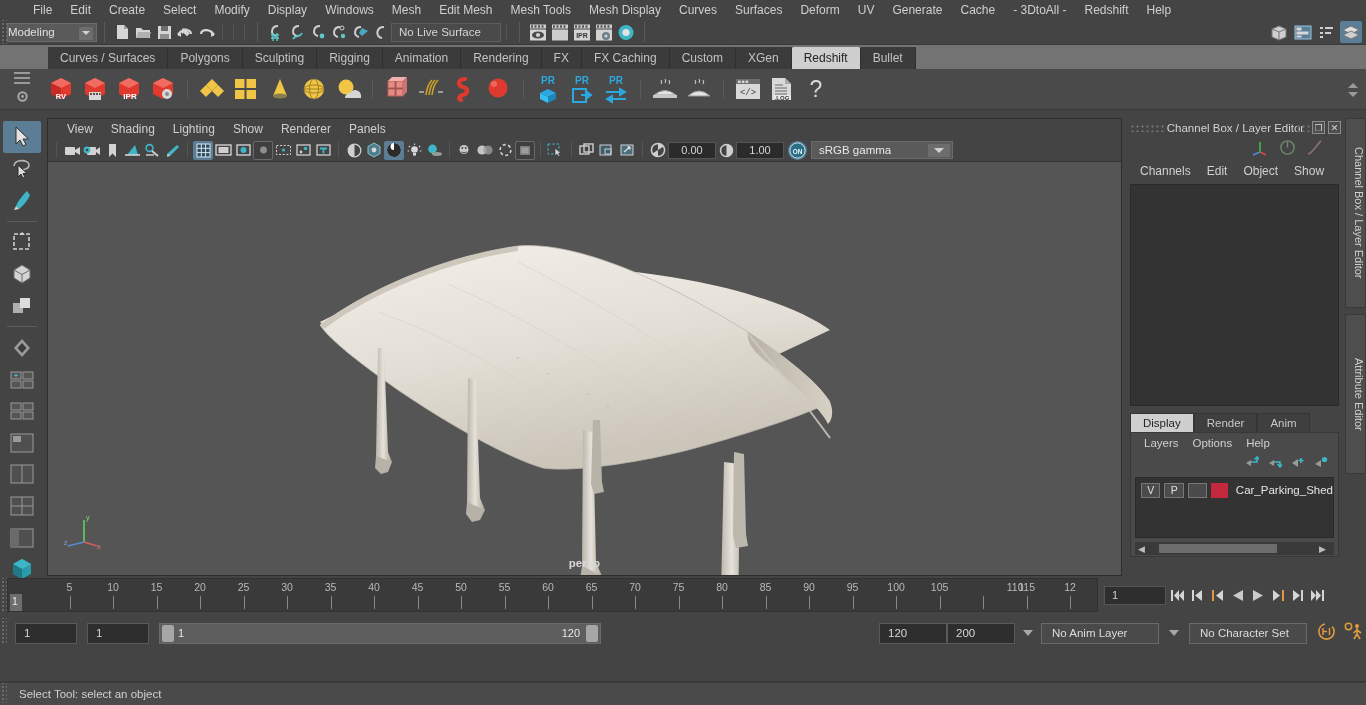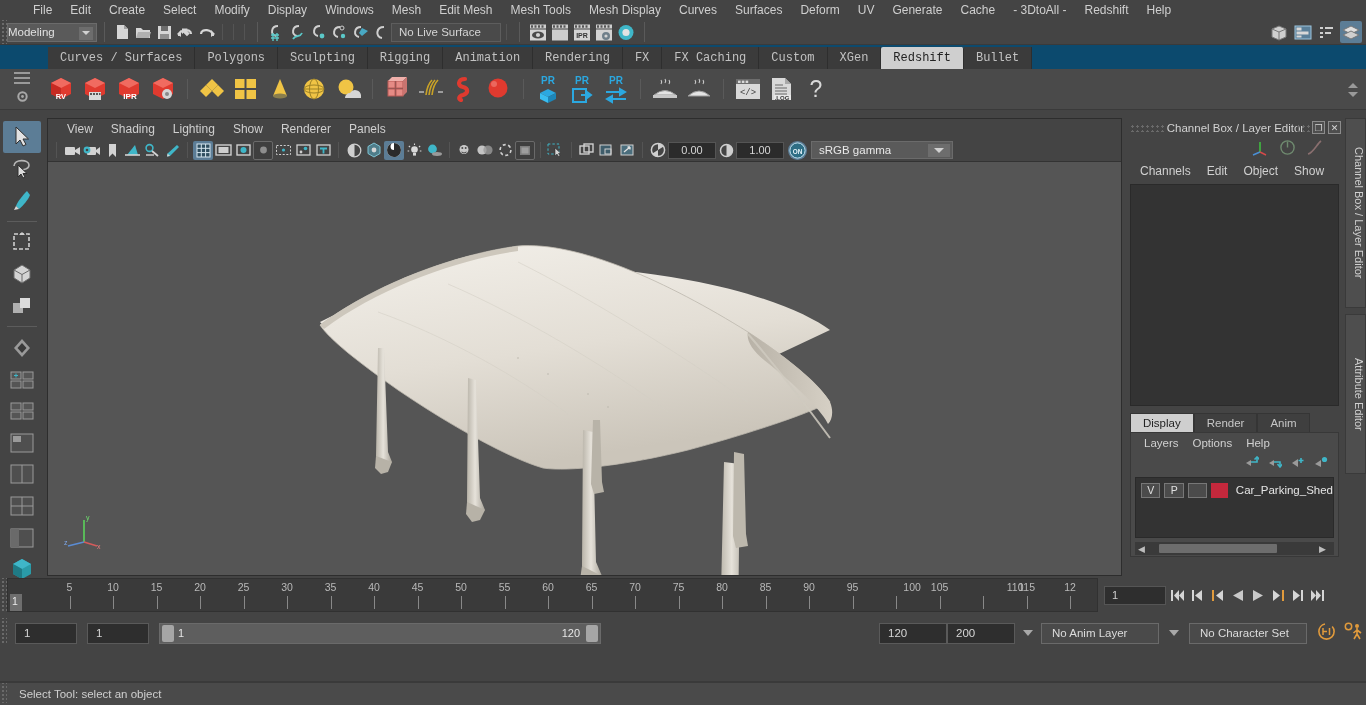--- a/index.html
+++ b/index.html
@@ -53,23 +53,22 @@
   }
   .rnd-ico{ width:22px;height:20px;display:flex;align-items:center;justify-content:center; }
 
   
   .layoutbtns{ position:absolute; right:4px; top:21px; display:flex; gap:2px; align-items:center; }
   .layoutbtns .lb{ width:22px;height:22px;display:flex;align-items:center;justify-content:center;border-radius:2px; }
   .layoutbtns .lb.on{ background:#5c7d96; }
 
   
   .shelftabs{
-    height:24px; background:#0c4a6e; display:flex; align-items:flex-end;
+    height:24px; background:#737373; display:flex; align-items:flex-end;
     padding-left:48px;
-    font-family:Liberation Mono, monospace;
   }
   .shelftabs .st{
     height:22px; line-height:22px; padding:0 12px; font-size:12px; color:#c2c2c2;
     border-right:1px solid #2e2e2e; background:#3b3b3b;
   }
   .shelftabs .st.active{ background:#cfcfcf; color:#232323; border-radius:2px 2px 0 0; }
   .shelfbody{
     height:41px; background:#4a4a4a; display:flex; align-items:center; padding-left:44px;
     position:relative; border-bottom:1px solid #3a3a3a;
   }
@@ -989,20 +988,21 @@
         <path d="M700 172 C726 202, 760 246, 782 276" stroke="#cfcac0" stroke-width="2" fill="none" opacity="0.85"></path>
 
         <g fill="#b9b4aa" opacity="0.55">
           <circle cx="540" cy="232" r="1"></circle>
             <circle cx="560" cy="245" r="1"></circle>
           <circle cx="500" cy="212" r="1"></circle>
             <circle cx="470" cy="196" r="1"></circle>
         </g>
       </svg>
 
+      <div class="persp-label">persp</div>
 
       <div class="axis-gizmo">
         <svg width="40" height="40" viewBox="0 0 40 40">
           <path d="M20 32 L20 10" stroke="#5bd45b" stroke-width="1.6"></path>
           <path d="M20 32 L4 36" stroke="#5b8cd4" stroke-width="1.6"></path>
           <path d="M20 32 L33 36" stroke="#d45b5b" stroke-width="1.6"></path>
           <text x="22" y="10" font-size="7" fill="#6fe06f" font-family="Liberation Sans">y</text>
           <text x="0" y="35" font-size="7" fill="#7fa8e8" font-family="Liberation Sans">z</text>
           <text x="33" y="39" font-size="7" fill="#e87f7f" font-family="Liberation Sans">x</text>
         </svg>
@@ -1154,21 +1154,21 @@
         <div class="tl-ticklbl" style="left: 670.577px;">75</div>
         <div class="tl-tick" style="left: 670.577px;"></div>
         <div class="tl-ticklbl" style="left: 714.082px;">80</div>
         <div class="tl-tick" style="left: 714.082px;"></div>
         <div class="tl-ticklbl" style="left: 757.588px;">85</div>
         <div class="tl-tick" style="left: 757.588px;"></div>
         <div class="tl-ticklbl" style="left: 801.093px;">90</div>
         <div class="tl-tick" style="left: 801.093px;"></div>
         <div class="tl-ticklbl" style="left: 844.598px;">95</div>
         <div class="tl-tick" style="left: 844.598px;"></div>
-        <div class="tl-ticklbl" style="left: 888.103px; margin-left: 16px;">100</div>
+        <div class="tl-ticklbl" style="left: 888.103px;">100</div>
         <div class="tl-tick" style="left: 888.103px;"></div>
         <div class="tl-ticklbl" style="left: 931.608px;">105</div>
         <div class="tl-tick" style="left: 931.608px;"></div>
         <div class="tl-ticklbl" style="left: 975.113px; margin-left: 32px;">110</div>
         <div class="tl-tick" style="left: 975.113px;"></div>
         <div class="tl-ticklbl" style="left: 1018.62px;">115</div>
         <div class="tl-tick" style="left: 1018.62px;"></div>
         <div class="tl-ticklbl" style="left: 1062.12px;">12</div>
         <div class="tl-tick" style="left: 1062.12px;"></div>
       </div>

